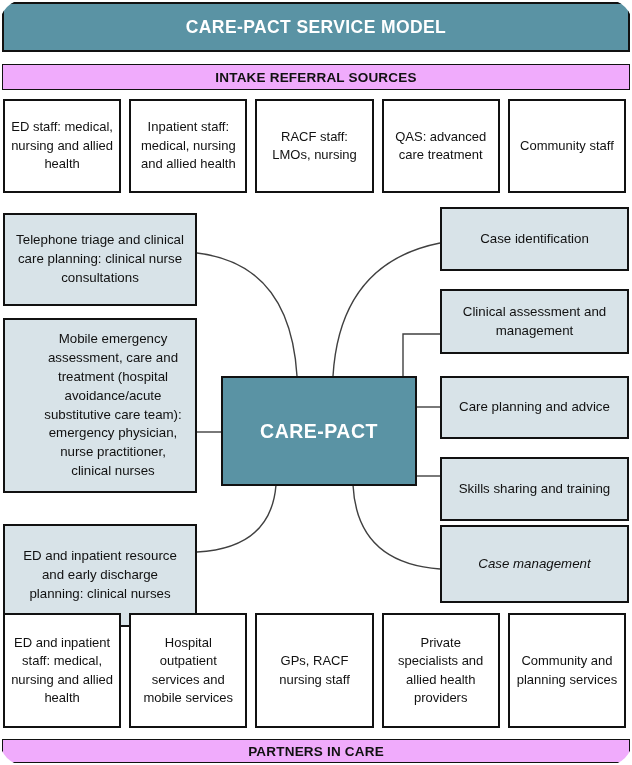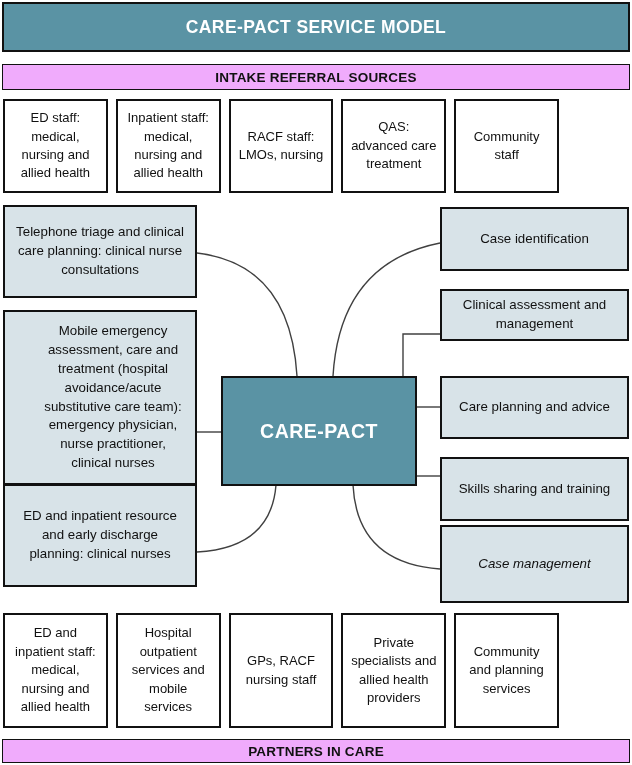--- a/index.html
+++ b/index.html
@@ -3,50 +3,51 @@
 <meta charset="utf-8">
 <style>
   html,body { margin:0; padding:0; background:#ffffff; }
   .canvas {
     position:relative;
     width:632px; height:765px;
     background:#ffffff;
     font-family:"Liberation Sans", sans-serif;
     color:#111;
     overflow:hidden;
+    border-radius:24px;
   }
   .abs { position:absolute; box-sizing:border-box; }
   .flexc { display:flex; align-items:center; justify-content:center; text-align:center; }
 
   .header-bar {
     left:2px; top:2px; width:628px; height:50px;
     background:#5A93A4; border:2px solid #111;
     color:#ffffff; font-weight:bold; font-size:17.5px; letter-spacing:0.4px;
   }
   .section-bar {
     background:#f0abfc; border:1px solid #111;
     font-weight:bold; font-size:13.5px; letter-spacing:0.2px;
   }
   .intake-bar { left:2px; top:64px; width:628px; height:26px; }
   .partners-bar { left:2px; top:739px; width:628px; height:24px; }
 
-  .boxrow { position:absolute; left:3px; width:556px; display:flex; gap:8px; }
+  .boxrow { position:absolute; left:3px; width:623px; display:flex; gap:8px; }
   .toprow { top:99px; height:94px; }
   .bottomrow { top:613px; height:115px; }
   .boxrow .wbox {
     flex:1; background:#ffffff; border:2px solid #111;
     display:flex; align-items:center; justify-content:center; text-align:center;
     font-size:13px; line-height:1.42; padding:3px 6px; box-sizing:border-box;
   }
 
   .bluebox {
     background:#D8E3E8; border:2px solid #111;
     font-size:13.3px; line-height:1.42; padding:4px 10px;
   }
-  .lcol { left:3px; width:194px; }
+  .lcol { left:3px; width:194px;margin-top:8px; }
   .rcol { left:440px; width:189px; }
 
   .center-box {
     left:221px; top:376px; width:196px; height:110px;
     background:#5A93A4; border:2px solid #111;
     color:#ffffff; font-weight:bold; font-size:19.5px; letter-spacing:0.5px;
   }
 
   svg.connectors { position:absolute; left:0; top:0; z-index:0; pointer-events:none; }
   .node { z-index:1; }
@@ -80,28 +81,28 @@
   <div class="boxrow toprow node">
     <div class="wbox">ED staff: medical, nursing and allied health</div>
     <div class="wbox">Inpatient staff: medical, nursing and allied health</div>
     <div class="wbox">RACF staff: LMOs, nursing</div>
     <div class="wbox">QAS: advanced care treatment</div>
     <div class="wbox">Community staff</div>
   </div>
 
   <div class="abs flexc bluebox lcol node" style="top:205px; height:93px;">Telephone triage and clinical care planning: clinical nurse consultations</div>
   <div class="abs flexc bluebox lcol node" style="top:310px; height:175px;padding-left:36px;">Mobile emergency assessment, care and treatment (hospital avoidance/acute substitutive care team): emergency physician, nurse practitioner, clinical nurses</div>
-  <div class="abs flexc bluebox lcol node" style="top:484px; height:103px;">ED and inpatient resource and early discharge planning: clinical nurses</div>
+  <div class="abs flexc bluebox lcol node" style="top:516px; height:103px;">ED and inpatient resource and early discharge planning: clinical nurses</div>
 
   <div class="abs flexc center-box node">
     <span>CARE-PACT</span>
   </div>
 
   <div class="abs flexc bluebox rcol node" style="top:207px; height:64px;">Case identification</div>
-  <div class="abs flexc bluebox rcol node" style="top:289px; height:52px;">Clinical assessment and management</div>
+  <div class="abs flexc bluebox rcol node" style="top:289px; height:65px;">Clinical assessment and management</div>
   <div class="abs flexc bluebox rcol node" style="top:376px; height:63px;">Care planning and advice</div>
   <div class="abs flexc bluebox rcol node" style="top:457px; height:64px;">Skills sharing and training</div>
   <div class="abs flexc bluebox rcol node" style="top:525px; height:78px;font-style:italic;">Case management</div>
 
   <div class="boxrow bottomrow node">
     <div class="wbox">ED and inpatient staff: medical, nursing and allied health</div>
     <div class="wbox">Hospital outpatient services and mobile services</div>
     <div class="wbox">GPs, RACF nursing staff</div>
     <div class="wbox">Private specialists and allied health providers</div>
     <div class="wbox">Community and planning services</div>

